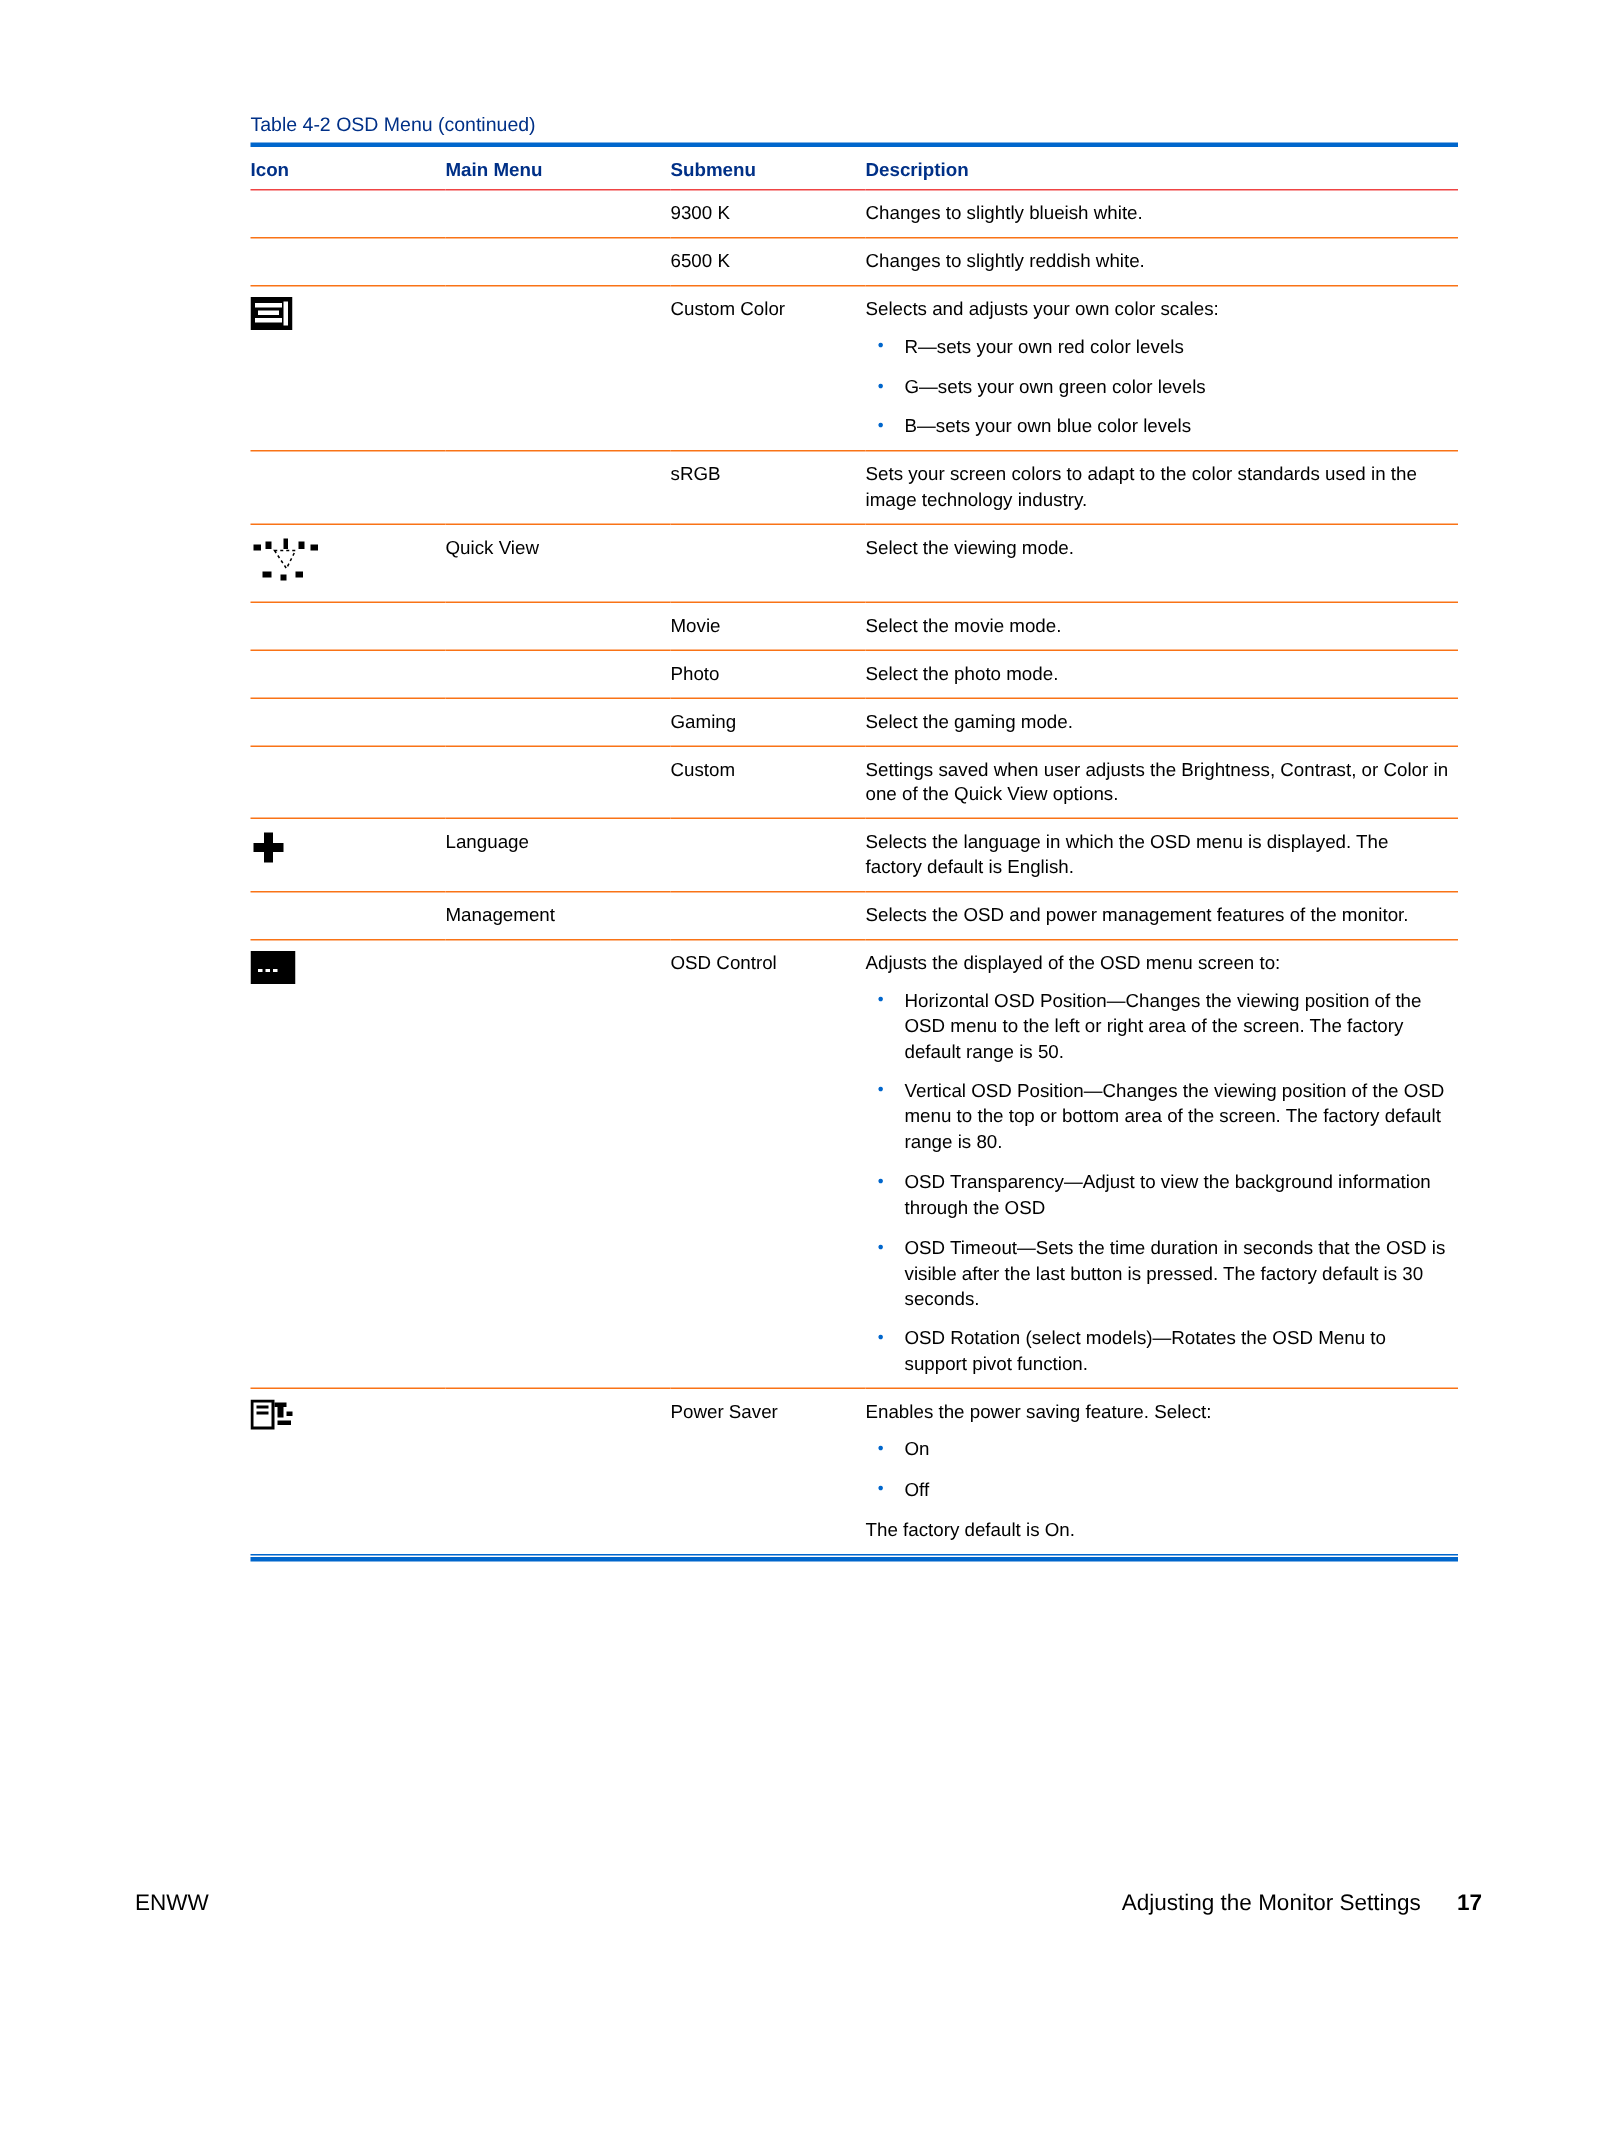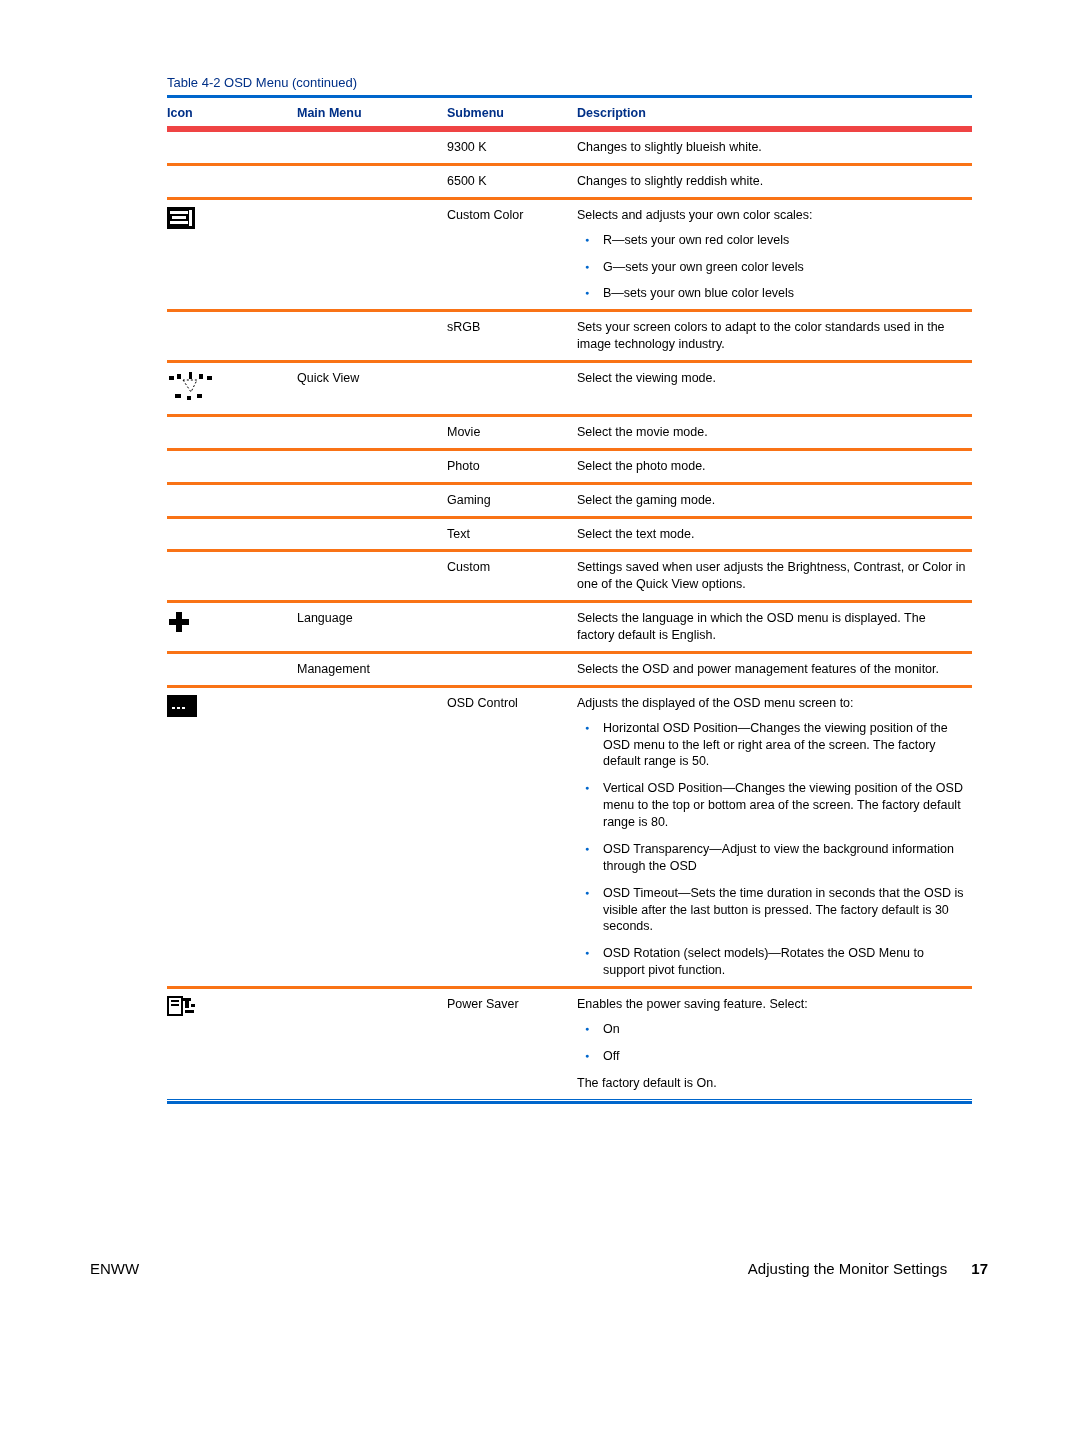--- a/index.html
+++ b/index.html
@@ -35,30 +35,30 @@
     border-collapse: collapse;
     table-layout: fixed;
   }
   th {
     text-align: left;
     font-weight: bold;
     color: #003087;
     padding: 7px 0 6px 0;
     vertical-align: top;
     font-size: 12.5px;
-    border-bottom: 6px solid #ef4444;
+    border-bottom: 1px solid #ef4444;
   }
   td {
     padding: 7px 6px 7px 0;
     vertical-align: top;
     font-size: 12.5px;
     line-height: 1.35;
   }
   tr.row-border td {
-    border-bottom: 3px solid #f97316;
+    border-bottom: 1px solid #f97316;
   }
   .col-icon { width: 130px; }
   .col-main { width: 150px; }
   .col-sub  { width: 130px; }
   .col-desc { }
   .icon-box {
     width: 28px;
     height: 22px;
     display: inline-block;
   }
@@ -204,28 +204,20 @@
           <td></td>
           <td></td>
           <td>Gaming</td>
           <td>
             <div>Select the gaming mode.</div>
           </td>
         </tr>
         <tr class="row-border">
           <td></td>
           <td></td>
-          <td>Text</td>
-          <td>
-            <div>Select the text mode.</div>
-          </td>
-        </tr>
-        <tr class="row-border">
-          <td></td>
-          <td></td>
           <td>Custom</td>
           <td>
             <div>Settings saved when user adjusts the Brightness, Contrast, or Color in one of the Quick View options.</div>
           </td>
         </tr>
         <tr class="row-border">
           <td><span class="icon-box"><svg viewBox="0 0 24 24" width="24" height="24">
                 <rect x="9" y="2" width="6" height="20" fill="#000"></rect>
                 <rect x="2" y="9" width="20" height="6" fill="#000"></rect>
               </svg></span></td>

